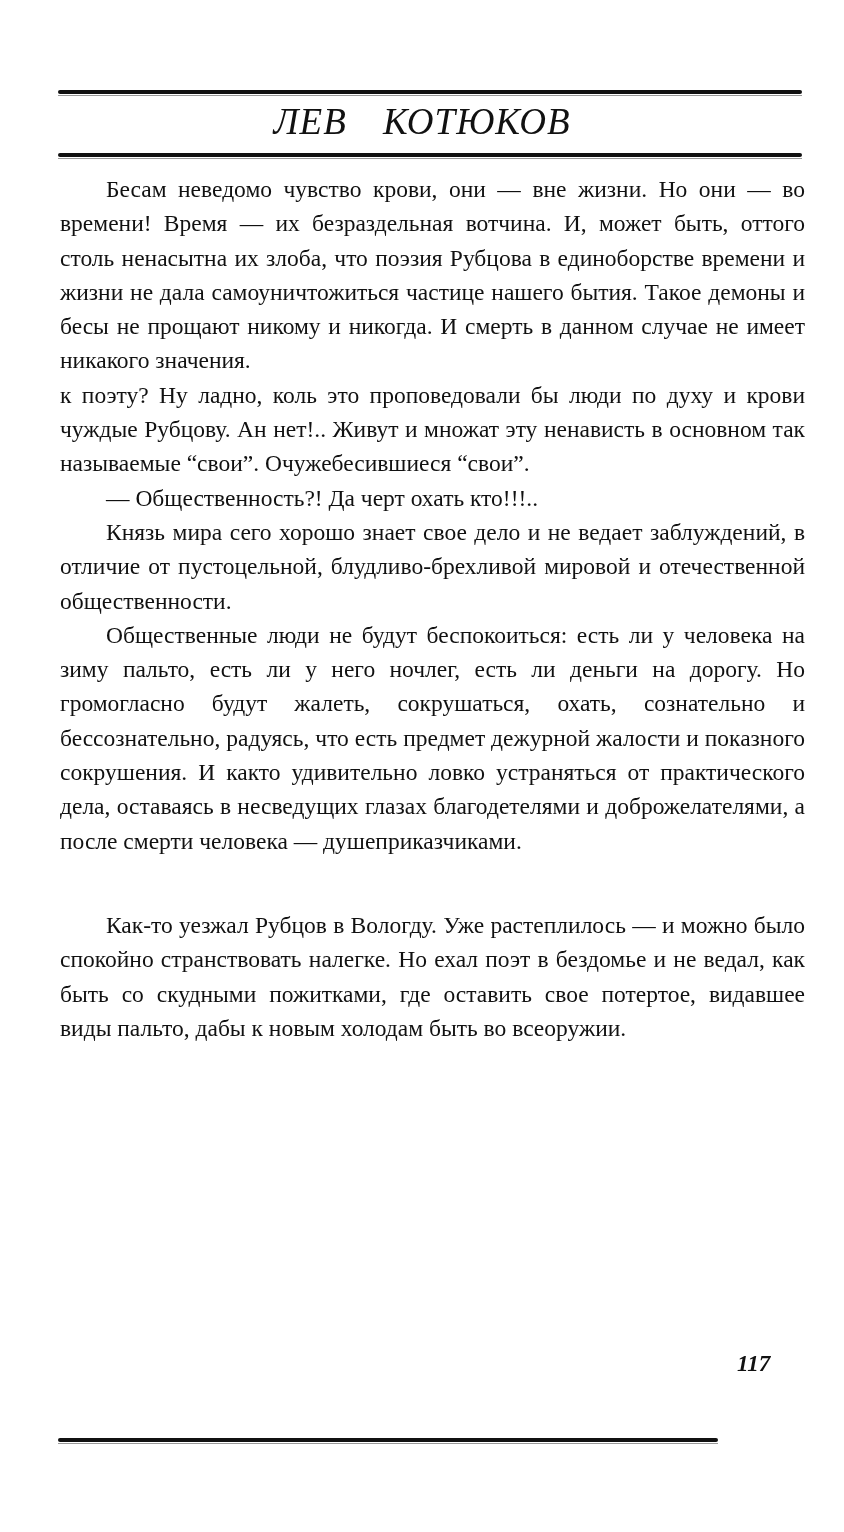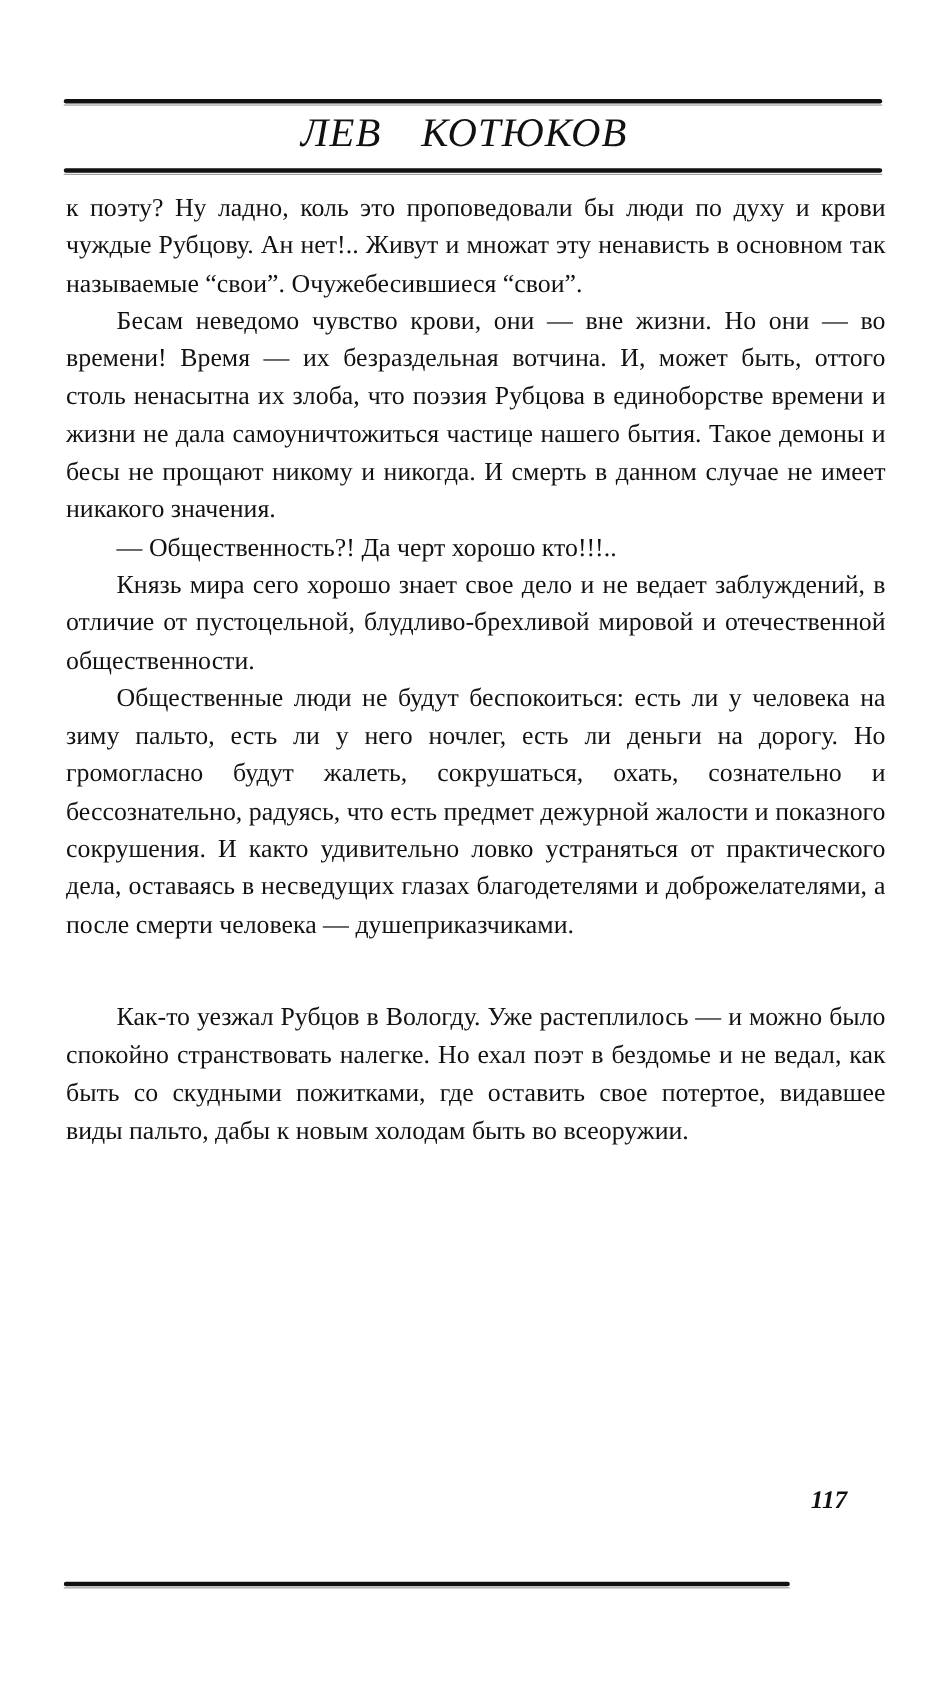--- a/index.html
+++ b/index.html
@@ -78,22 +78,22 @@
     }
   </style>
 </head>
 <body>
 
 <div class="rule rule-top-1"></div>
 <div class="running-head">ЛЕВ КОТЮКОВ</div>
 <div class="rule rule-top-2"></div>
 
 <div class="body-text">
+  <p class="para indent">Бесам неведомо чувство крови, они — вне жизни. Но они — во времени! Время — их безраздельная вотчина. И, может быть, оттого столь ненасытна их злоба, что поэзия Рубцова в единоборстве времени и жизни не дала самоунич­тожиться частице нашего бытия. Такое демоны и бесы не прощают никому и никогда. И смерть в данном случае не имеет никакого значения.</p>
   <p class="para">к поэту? Ну ладно, коль это проповедовали бы люди по духу и крови чуждые Рубцову. Ан нет!.. Живут и множат эту ненависть в основном так называемые “свои”. Очуже­бесившиеся “свои”.</p>
-  <p class="para indent">Бесам неведомо чувство крови, они — вне жизни. Но они — во времени! Время — их безраздельная вотчина. И, может быть, оттого столь ненасытна их злоба, что поэзия Рубцова в единоборстве времени и жизни не дала самоунич­тожиться частице нашего бытия. Такое демоны и бесы не прощают никому и никогда. И смерть в данном случае не имеет никакого значения.</p>
-  <p class="para indent">— Общественность?! Да черт хорошо кто!!!..</p>
+  <p class="para indent">— Общественность?! Да черт охать кто!!!..</p>
   <p class="para indent">Князь мира сего хорошо знает свое дело и не ведает заб­луждений, в отличие от пустоцельной, блудливо-брехли­вой мировой и отечественной общественности.</p>
   <p class="para indent">Общественные люди не будут беспокоиться: есть ли у человека на зиму пальто, есть ли у него ночлег, есть ли день­ги на дорогу. Но громогласно будут жалеть, сокрушаться, охать, сознательно и бессознательно, радуясь, что есть предмет дежурной жалости и показного сокрушения. И как­то удивительно ловко устраняться от практического дела, оставаясь в несведущих глазах благодетелями и доброже­лателями, а после смерти человека — душеприказчиками.</p>
   <p class="para indent gap-before">Как-то уезжал Рубцов в Вологду. Уже растеплилось — и можно было спокойно странствовать налегке. Но ехал поэт в бездомье и не ведал, как быть со скудными пожит­ками, где оставить свое потертое, видавшее виды пальто, дабы к новым холодам быть во всеоружии.</p>
 </div>
 
 <div class="rule rule-bottom"></div>
 <div class="page-number">117</div>
 
 </body></html>

